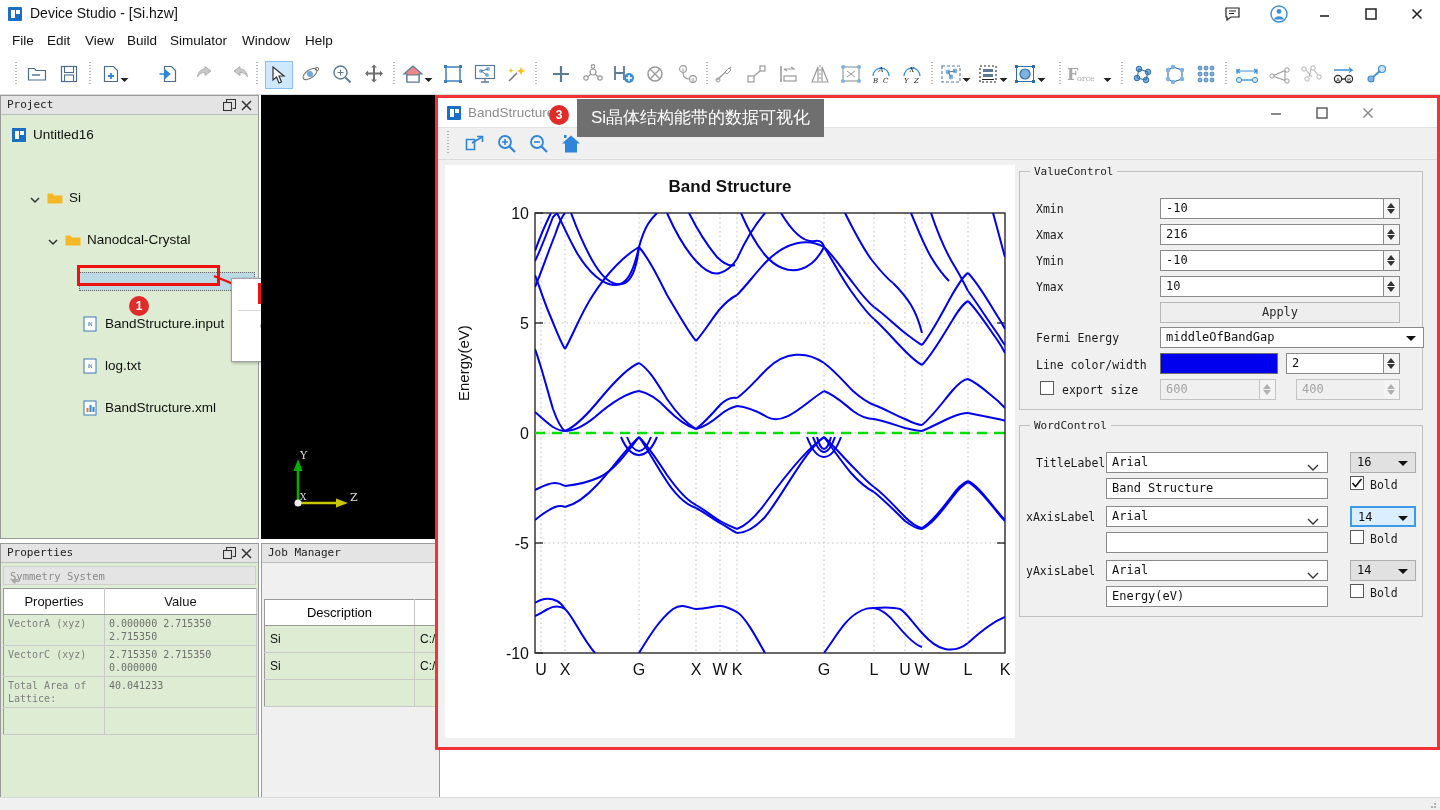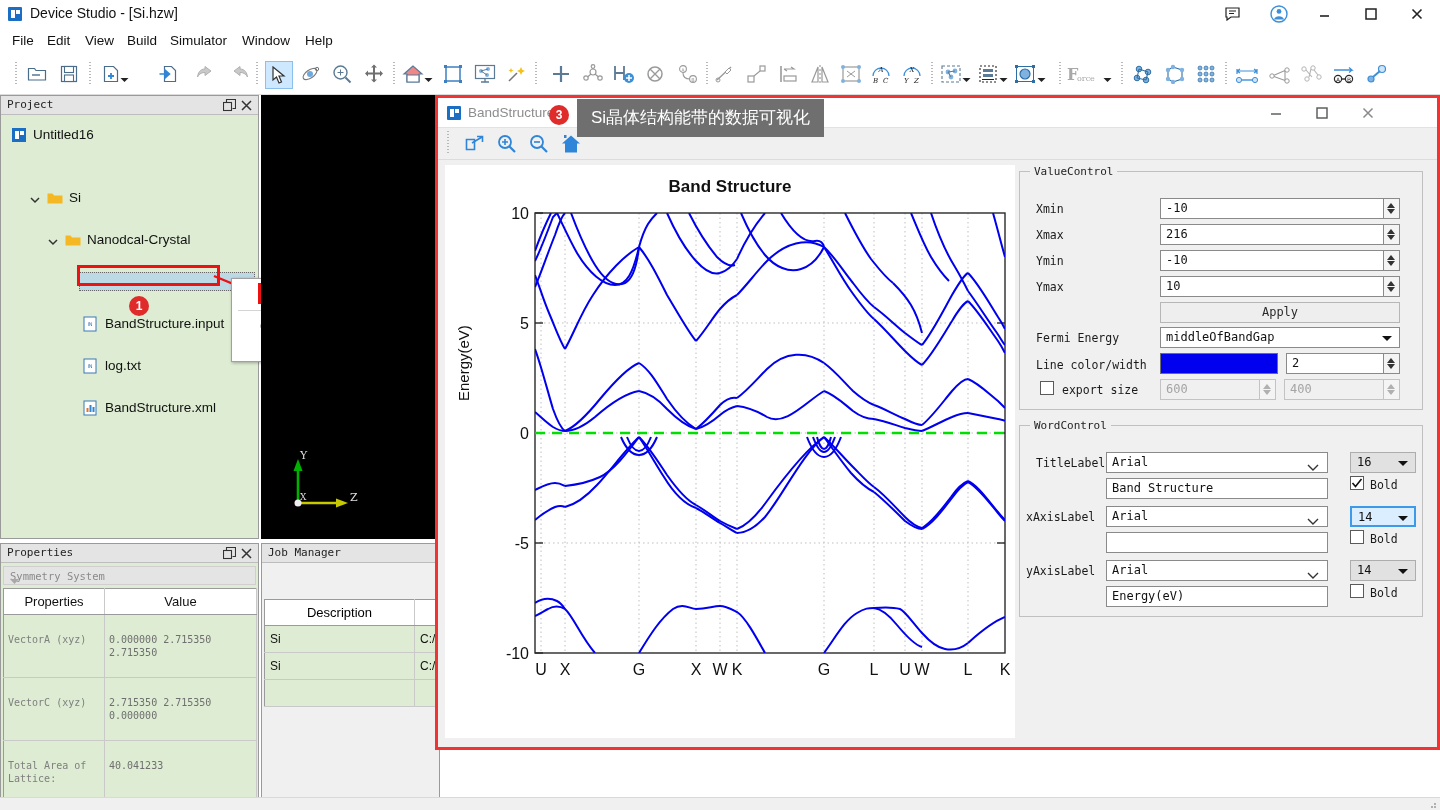--- a/index.html
+++ b/index.html
@@ -64,21 +64,21 @@
 
   
   .panel-prop{position:absolute;left:0;top:543px;width:259px;height:255px;background:#ddecd2;border:1px solid #9a9a9a;box-sizing:border-box;}
   .combo-dis{position:absolute;left:2px;top:22px;width:253px;height:19px;background:#e4e4e4;border:1px solid #cfcfcf;box-sizing:border-box;}
   .combo-dis span{position:absolute;left:6px;top:3px;font-family:"DejaVu Sans Mono",monospace;font-size:10.5px;color:#8a8a8a;}
   .combo-dis .car{position:absolute;right:6px;top:8px;}
   .ptable{position:absolute;left:2px;top:44px;width:253px;border:1px solid #9a9a9a;border-collapse:collapse;table-layout:fixed;background:#fff;}
   .ptable th{height:23px;background:#fff;border-right:1px solid #c9c9c9;border-bottom:1px solid #9a9a9a;
              font-size:13px;font-weight:normal;color:#111;}
   .ptable td{border-right:1px solid #c9c9c9;border-bottom:1px solid #c9c9c9;background:#ddecd2;
-             font-family:"DejaVu Sans Mono",monospace;font-size:10px;color:#7f7f7f;padding:18px 4px;vertical-align:top;line-height:13px;}
+             font-family:"DejaVu Sans Mono",monospace;font-size:10px;color:#7f7f7f;padding:2px 4px;vertical-align:top;line-height:13px;}
   .ptable td.v{color:#6f6f6f;margin-top:34px;}
   .ptable .blank td{height:22px;}
 
   
   .panel-job{position:absolute;left:261px;top:543px;width:179px;height:255px;background:#f0f0f0;border:1px solid #9a9a9a;box-sizing:border-box;overflow:hidden;}
   .jtable{position:absolute;left:2px;top:55px;width:235px;border:1px solid #9a9a9a;border-collapse:collapse;table-layout:fixed;background:#fff;}
   .jtable th{height:23px;background:#fff;border-right:1px solid #c9c9c9;border-bottom:1px solid #9a9a9a;font-size:13px;font-weight:normal;}
   .jtable td{height:26px;border-right:1px solid #c9c9c9;border-bottom:1px solid #c9c9c9;background:#ddecd2;
              font-size:12px;color:#111;padding:0 5px;}
 
@@ -1049,41 +1049,41 @@
           <span class="lbl" style="left:16px;top:102px">Ymax</span>
           <span class="inp" style="left:140px;top:98px;width:224px">10</span>
           <span class="spin" style="left:364px;top:98px">
               <i class="up"></i>
               <i class="dn"></i>
             </span>
 
           <span class="btn" style="left:140px;top:124px;width:240px">Apply</span>
 
           <span class="lbl" style="left:16px;top:153px">Fermi Energy</span>
-          <span class="sel-box" style="left:140px;top:149px;width:240px">
+          <span class="sel-box" style="left:140px;top:149px;width:264px">
             <span>middleOfBandGap</span>
             <i class="car"></i>
           </span>
 
           <span class="lbl" style="left:16px;top:180px">Line color/width</span>
           <span class="swatch" style="left: 140px; top: 175px; width: 118px; background: rgb(0, 0, 238);"></span>
           <span class="inp" style="left:266px;top:175px;width:98px">2</span>
           <span class="spin" style="left:364px;top:175px">
               <i class="up"></i>
               <i class="dn"></i>
             </span>
 
           <span class="cb" style="left:20px;top:203px"></span>
           <span class="lbl" style="left:42px;top:205px">export size</span>
           <span class="inp dis" style="left:140px;top:201px;width:100px">600</span>
           <span class="spin dis" style="left:240px;top:201px">
               <i class="up"></i>
               <i class="dn"></i>
             </span>
-          <span class="inp dis" style="left:264px;top:201px;width:100px">400</span>
+          <span class="inp dis" style="left:276px;top:201px;width:100px">400</span>
           <span class="spin dis" style="left:364px;top:201px">
               <i class="up"></i>
               <i class="dn"></i>
             </span>
         </fieldset>
 
         <fieldset class="grp" style="left:0;top:254px;width:402px;height:196px">
           <legend>WordControl</legend>
 
           <span class="lbl" style="left:16px;top:24px">TitleLabel</span>

